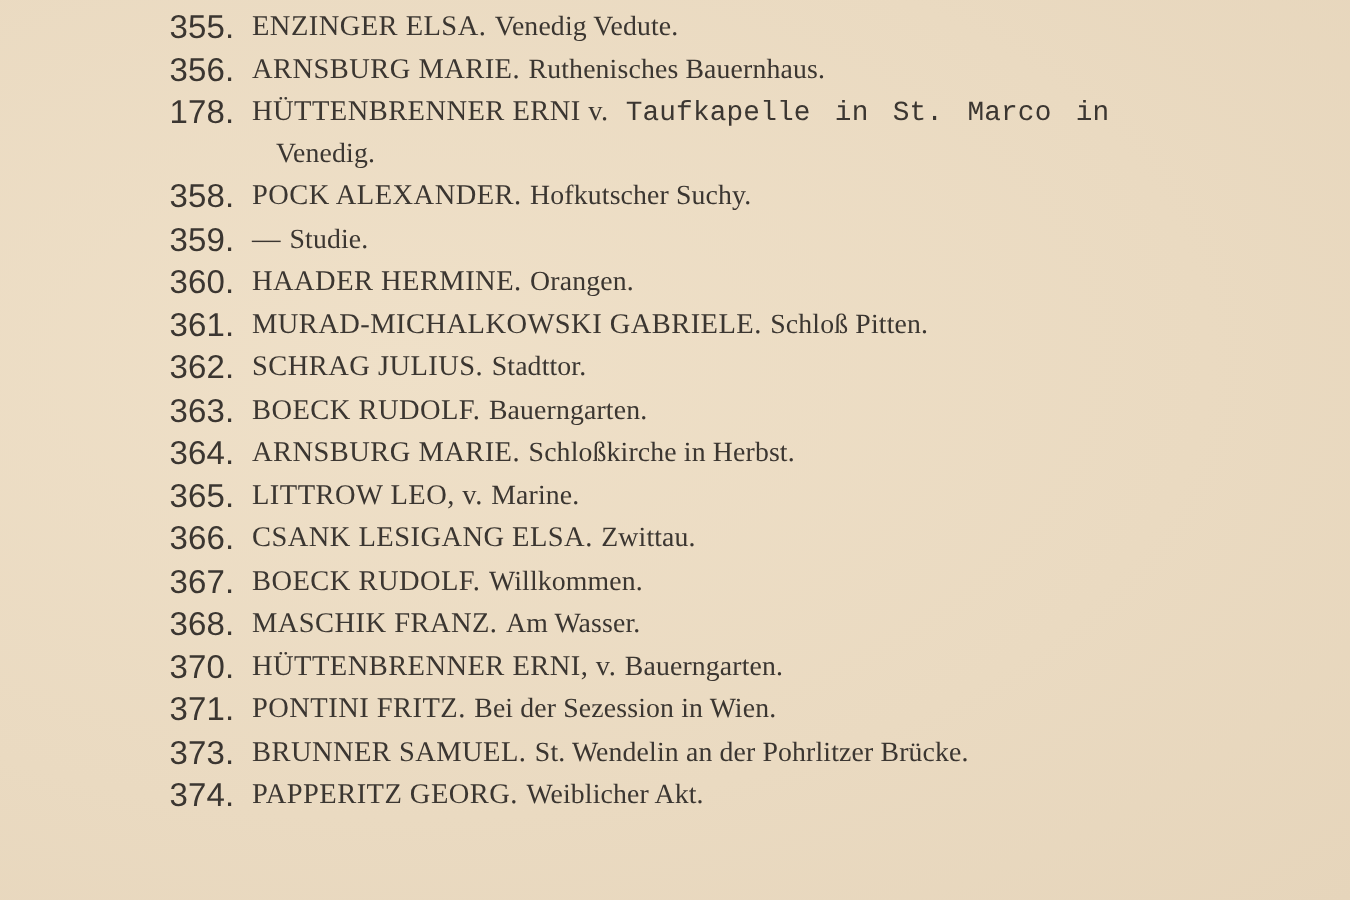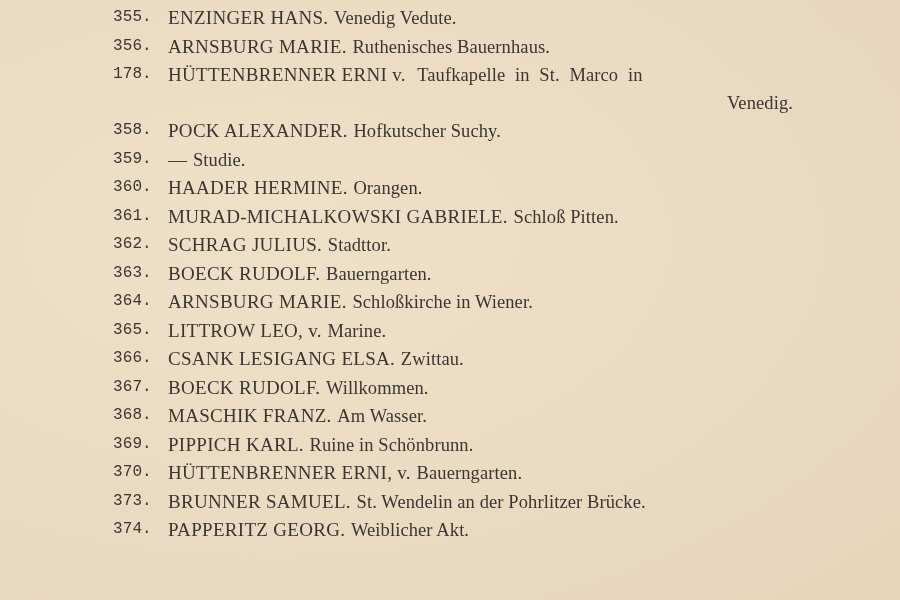--- a/index.html
+++ b/index.html
@@ -25,58 +25,57 @@
     .entry {
       display: flex;
       font-size: 17.5px;
       line-height: 27.5px;
       white-space: nowrap;
       letter-spacing: 0.1px;
     }
     .num {
       width: 55px;
       flex: none;
-      font-family: Liberation Mono, monospace;
-      font-size: 16px;
+      font-family: Liberation Sans, sans-serif;
+      font-size: 22px;
     }
     .body-text {
       flex: 1;
     }
     .artist {
       font-family: "Liberation Serif", serif;
       font-size: 19px;
       letter-spacing: 0.3px;
     }
     .title {
       font-family: "Liberation Serif", serif;
       font-size: 18.5px;
     }
     .continuation {
       padding-left: 16px;
-      text-align: right;
     }
   </style>
 </head>
 <body>
 
 <div class="page">
 
   <div class="entry">
     <span class="num">355.</span>
-    <span class="body-text"><span class="artist">ENZINGER HANS.</span> <span class="title">Venedig Vedute.</span></span>
+    <span class="body-text"><span class="artist">ENZINGER ELSA.</span> <span class="title">Venedig Vedute.</span></span>
   </div>
 
   <div class="entry">
     <span class="num">356.</span>
     <span class="body-text"><span class="artist">ARNSBURG MARIE.</span> <span class="title">Ruthenisches Bauernhaus.</span></span>
   </div>
 
   <div class="entry">
     <span class="num">178.</span>
-    <span class="body-text"><span class="artist">HÜTTENBRENNER ERNI v.</span>&nbsp; <span class="title" style="word-spacing:5px;">Taufkapelle in St. Marco in</span></span>
+    <span class="body-text"><span class="artist">HÜTTENBRENNER ERNI v.</span>&nbsp; <span class="title" style="word-spacing:5px;font-family:Liberation Mono, monospace;">Taufkapelle in St. Marco in</span></span>
   </div>
   <div class="entry">
     <span class="num"></span>
     <span class="body-text continuation"><span class="title">Venedig.</span></span>
   </div>
 
   <div class="entry">
     <span class="num">358.</span>
     <span class="body-text"><span class="artist">POCK ALEXANDER.</span> <span class="title">Hofkutscher Suchy.</span></span>
   </div>
@@ -101,21 +100,21 @@
     <span class="body-text"><span class="artist">SCHRAG JULIUS.</span> <span class="title">Stadttor.</span></span>
   </div>
 
   <div class="entry">
     <span class="num">363.</span>
     <span class="body-text"><span class="artist">BOECK RUDOLF.</span> <span class="title">Bauerngarten.</span></span>
   </div>
 
   <div class="entry">
     <span class="num">364.</span>
-    <span class="body-text"><span class="artist">ARNSBURG MARIE.</span> <span class="title">Schloßkirche in Wiener.</span></span>
+    <span class="body-text"><span class="artist">ARNSBURG MARIE.</span> <span class="title">Schloßkirche in Herbst.</span></span>
   </div>
 
   <div class="entry">
     <span class="num">365.</span>
     <span class="body-text"><span class="artist">LITTROW LEO, v.</span> <span class="title">Marine.</span></span>
   </div>
 
   <div class="entry">
     <span class="num">366.</span>
     <span class="body-text"><span class="artist">CSANK LESIGANG ELSA.</span> <span class="title">Zwittau.</span></span>
@@ -124,30 +123,30 @@
   <div class="entry">
     <span class="num">367.</span>
     <span class="body-text"><span class="artist">BOECK RUDOLF.</span> <span class="title">Willkommen.</span></span>
   </div>
 
   <div class="entry">
     <span class="num">368.</span>
     <span class="body-text"><span class="artist">MASCHIK FRANZ.</span> <span class="title">Am Wasser.</span></span>
   </div>
 
-  <div class="entry">
-    <span class="num">369.</span>
-    <span class="body-text"><span class="artist">PIPPICH KARL.</span> <span class="title">Ruine in Schönbrunn.</span></span>
-  </div>
 
   <div class="entry">
     <span class="num">370.</span>
     <span class="body-text"><span class="artist">HÜTTENBRENNER ERNI, v.</span> <span class="title">Bauerngarten.</span></span>
   </div>
 
+  <div class="entry">
+    <span class="num">371.</span>
+    <span class="body-text"><span class="artist">PONTINI FRITZ.</span> <span class="title">Bei der Sezession in Wien.</span></span>
+  </div>
 
 
   <div class="entry">
     <span class="num">373.</span>
     <span class="body-text"><span class="artist">BRUNNER SAMUEL.</span> <span class="title">St. Wendelin an der Pohrlitzer Brücke.</span></span>
   </div>
 
   <div class="entry">
     <span class="num">374.</span>
     <span class="body-text"><span class="artist">PAPPERITZ GEORG.</span> <span class="title">Weiblicher Akt.</span></span>

